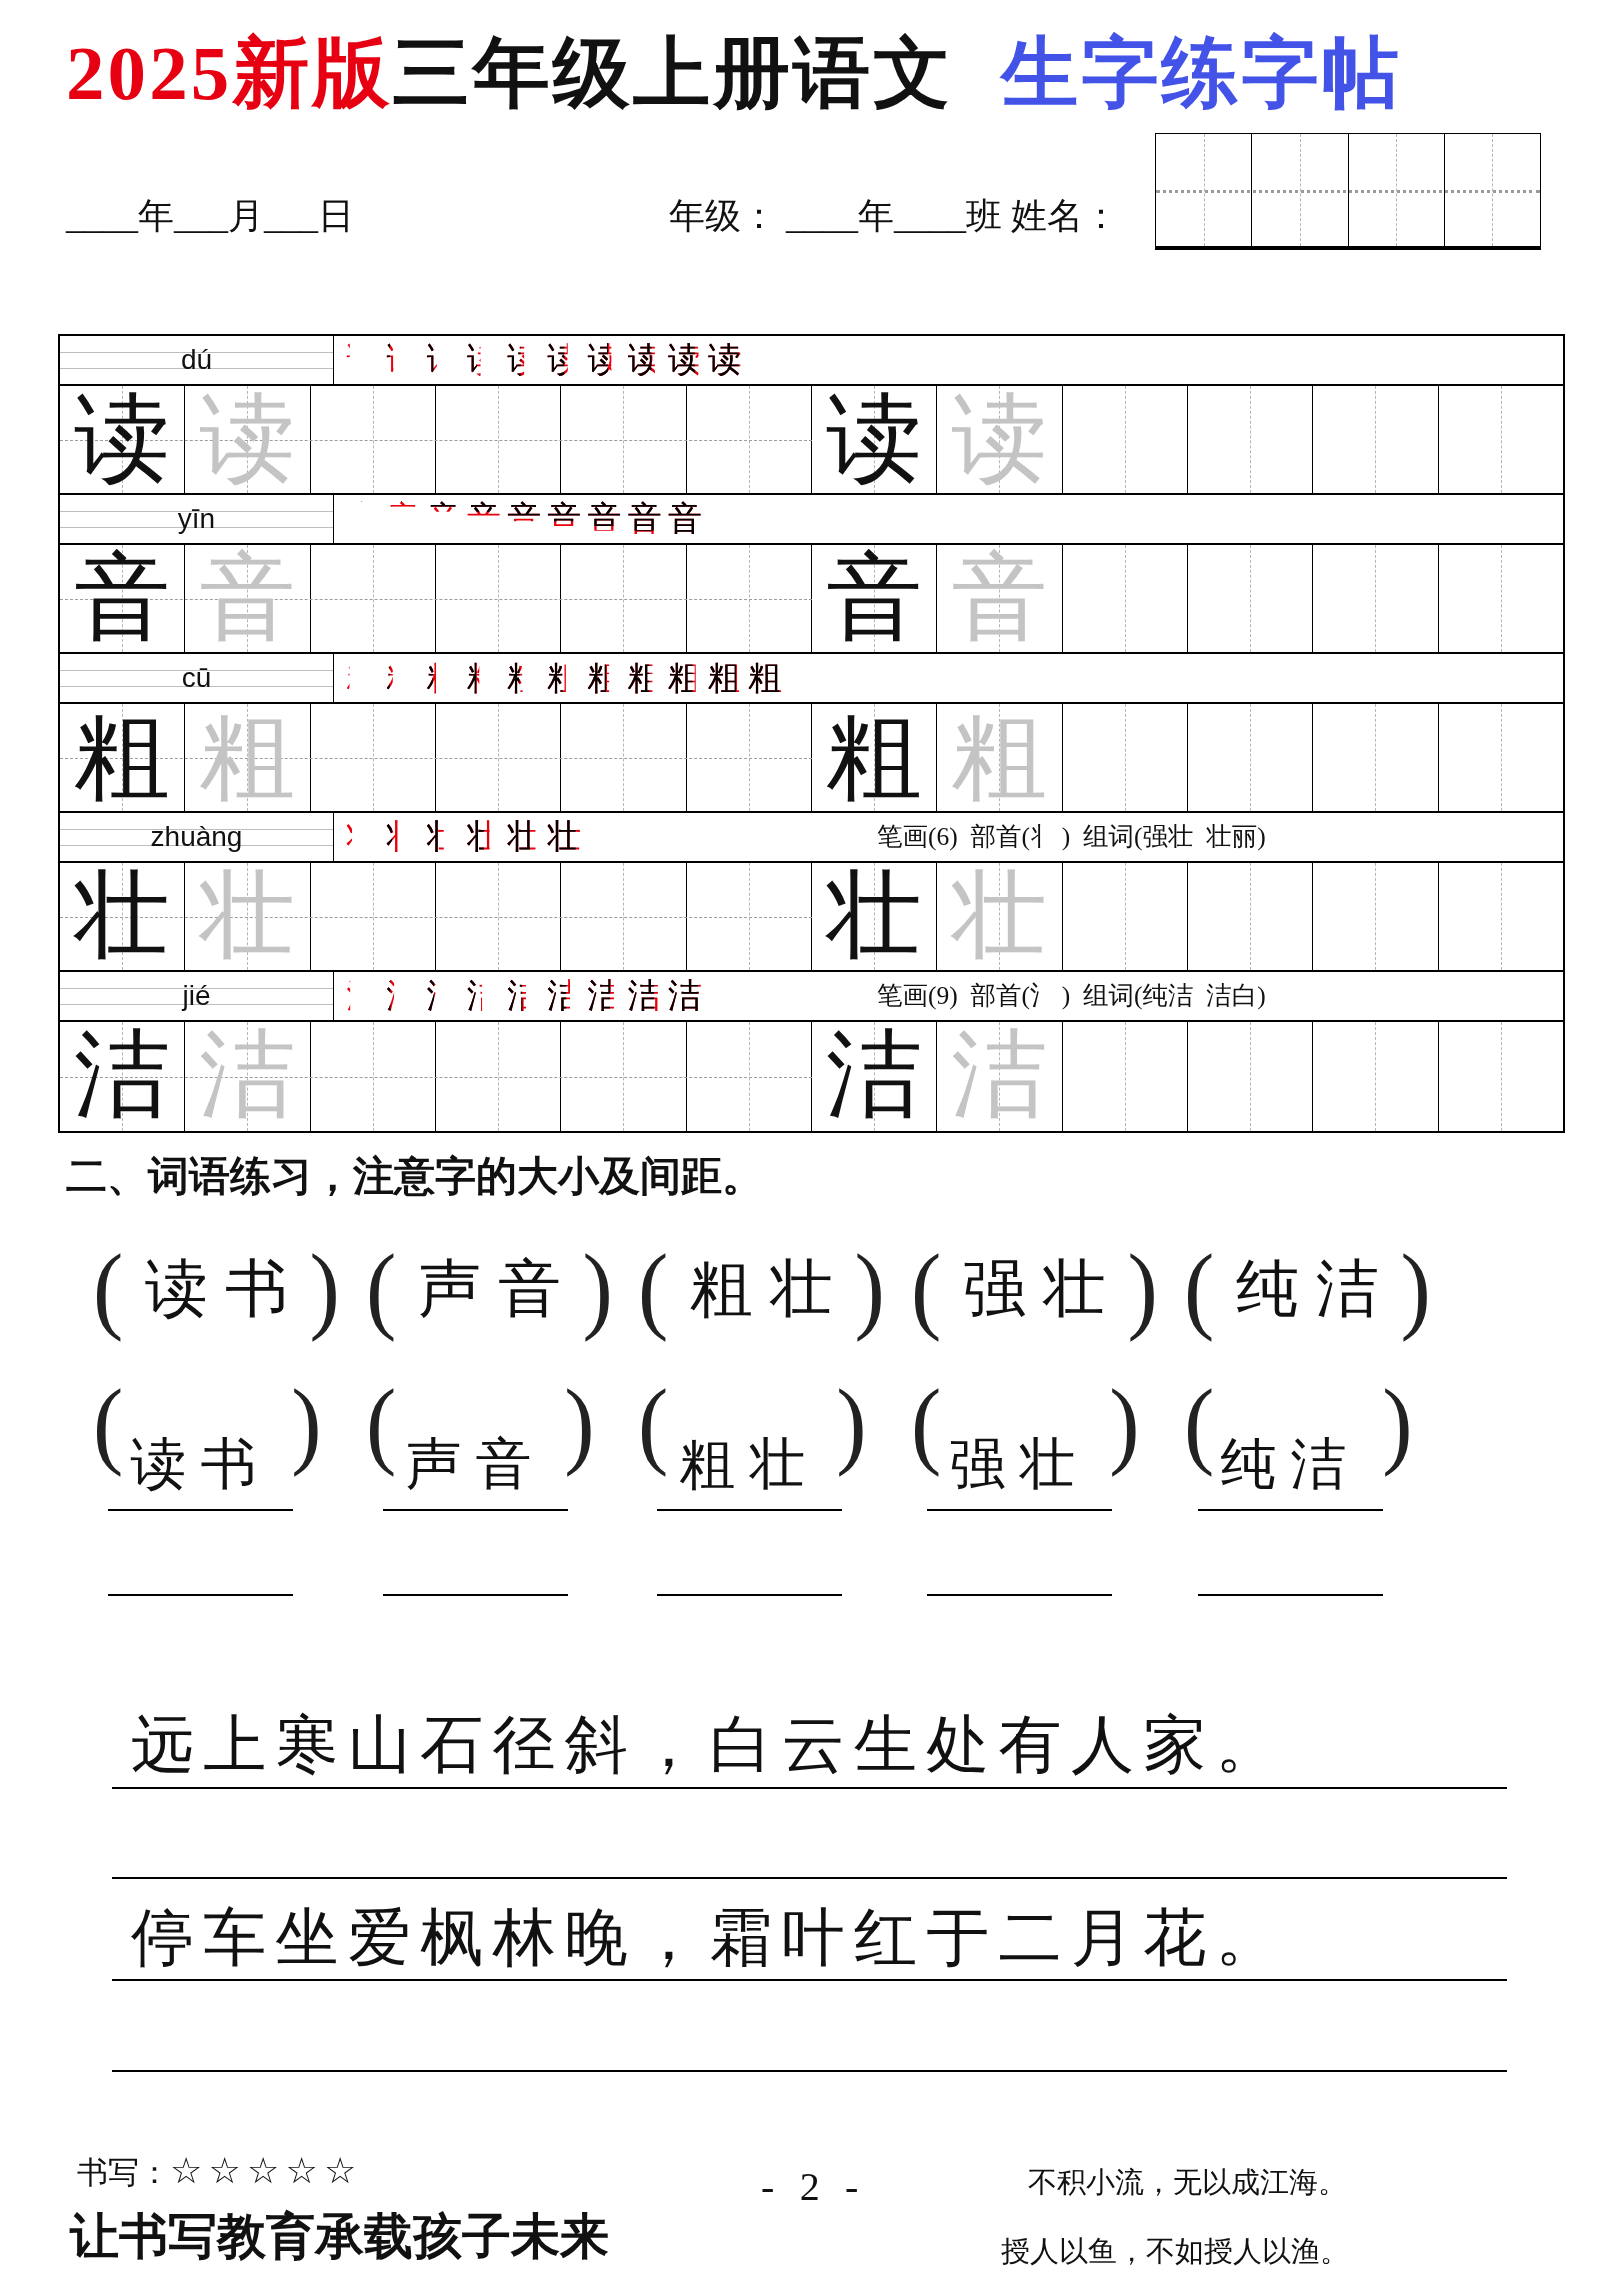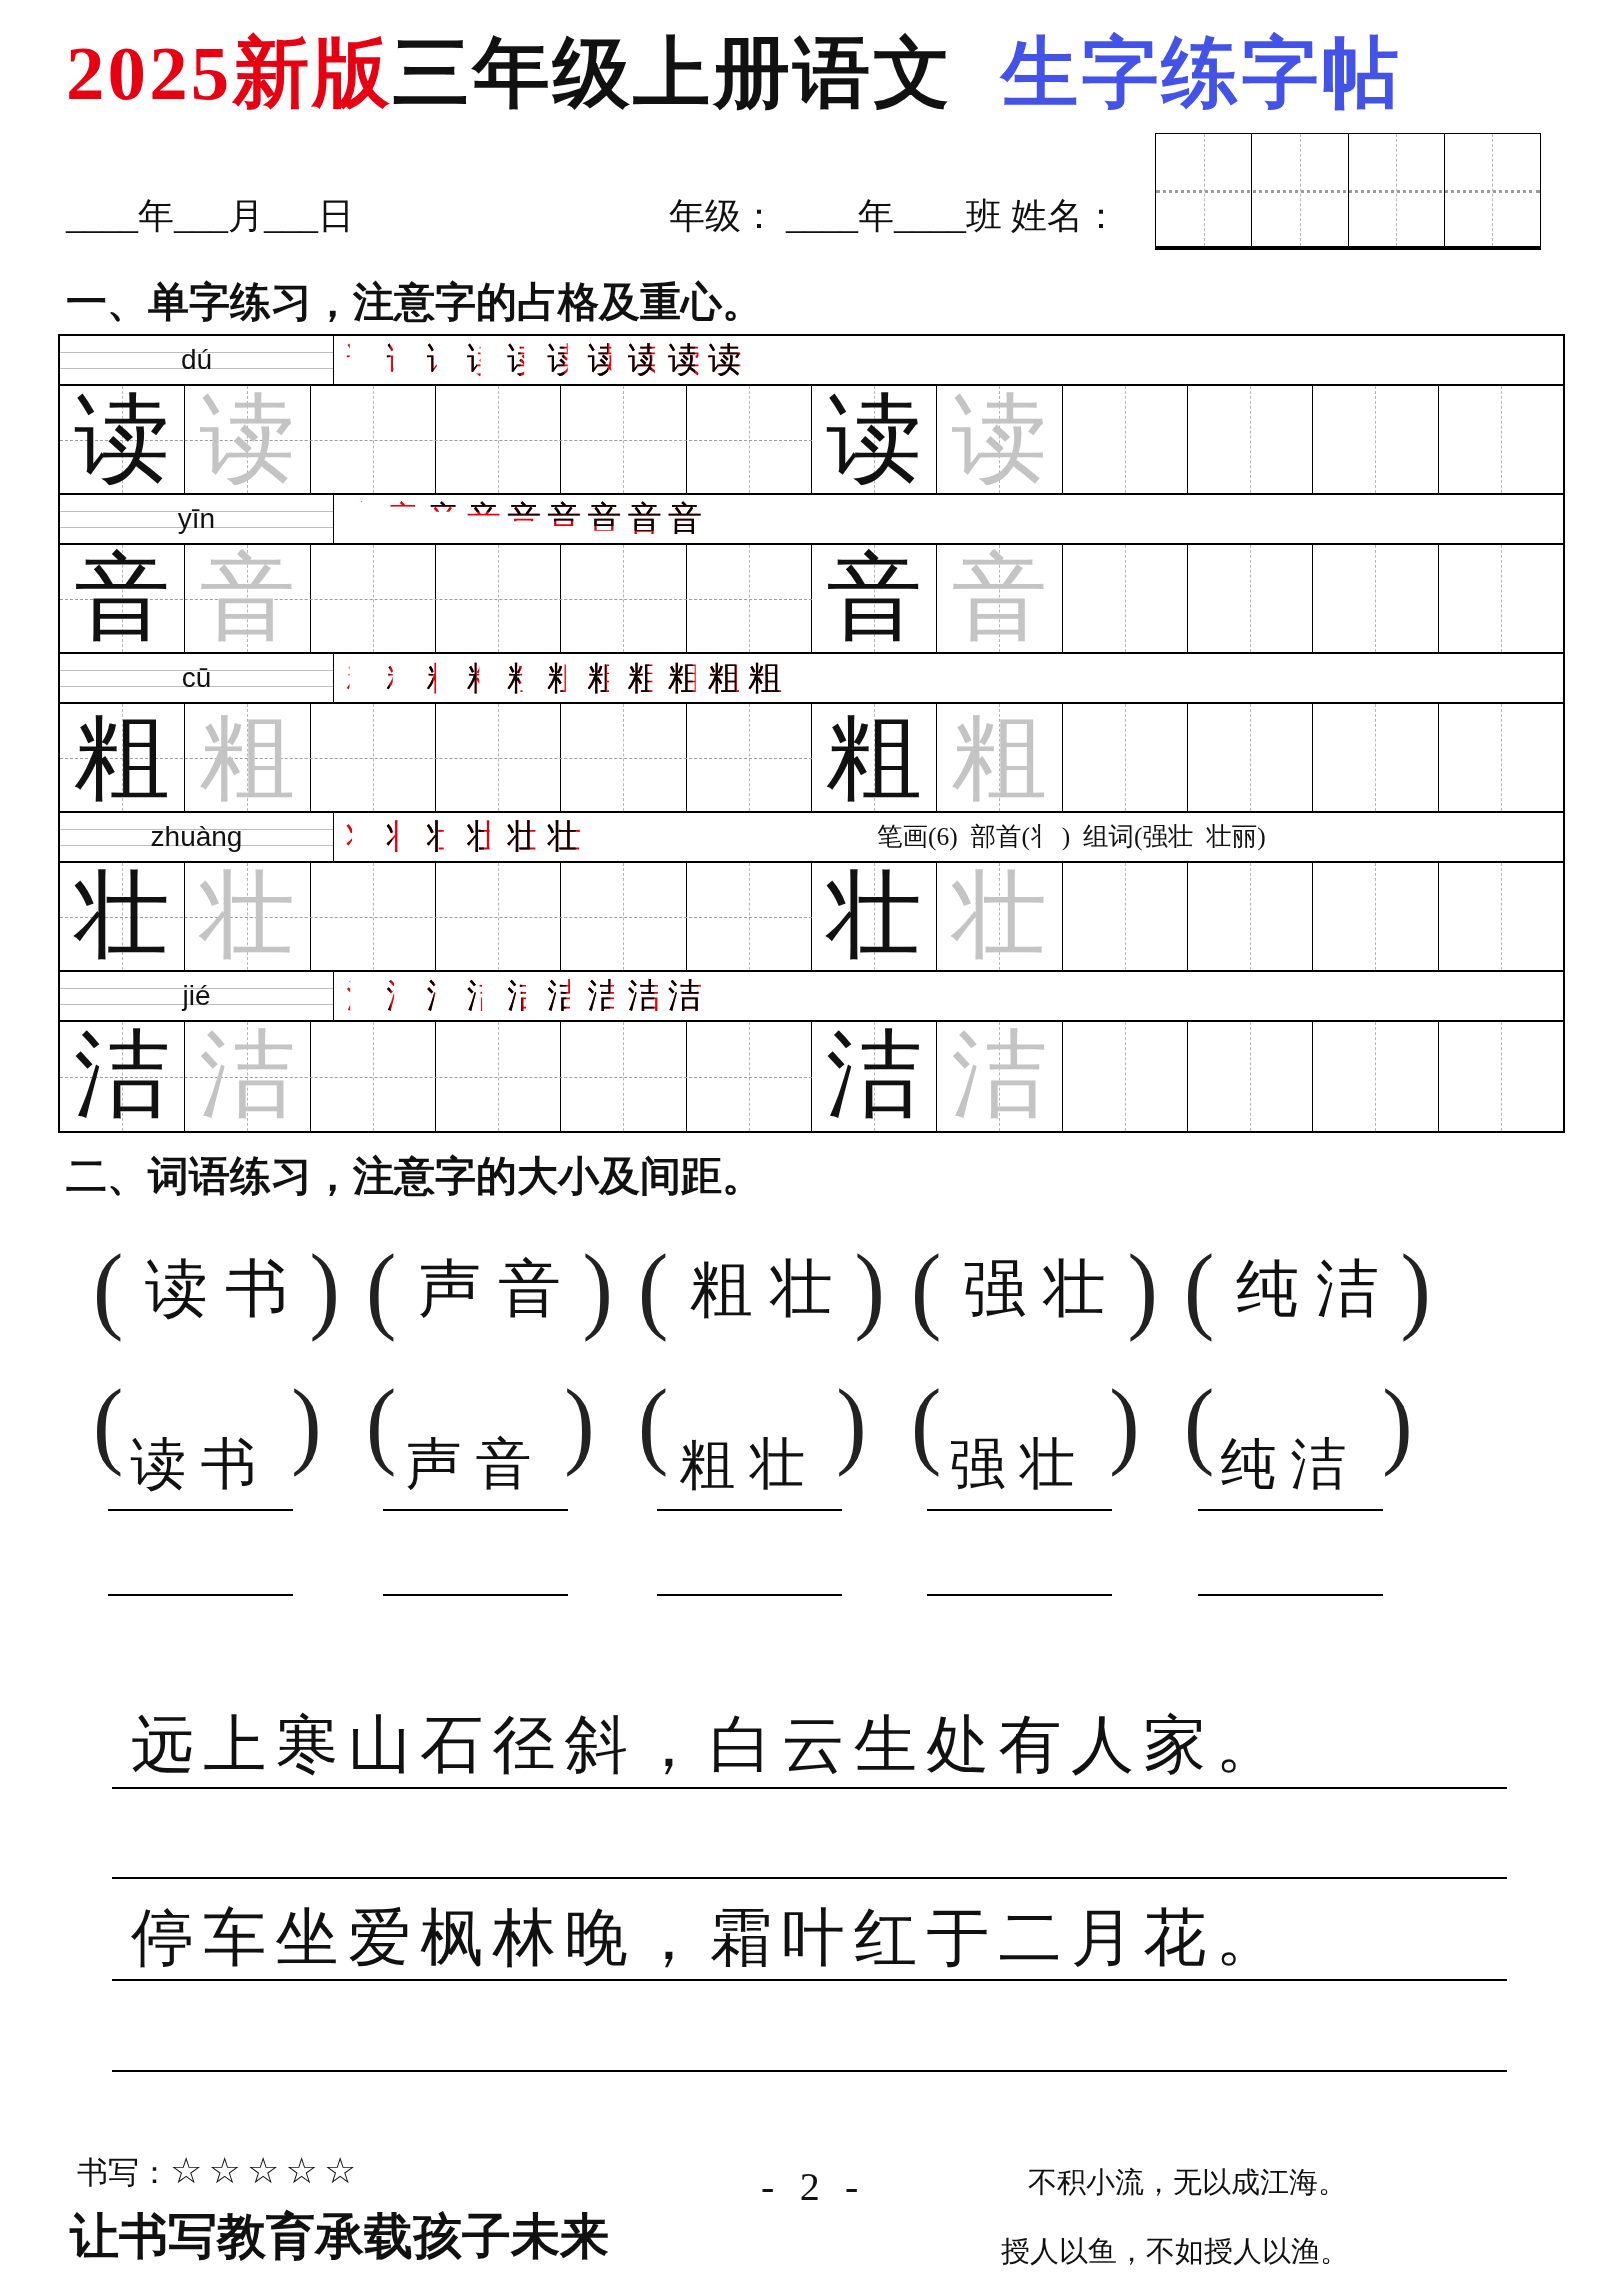--- a/index.html
+++ b/index.html
@@ -142,21 +142,20 @@
       <div class="ncell">
         <div class="vdash"></div>
       </div>
     </div>
 
   <div class="date-line">
     <span class="date-part">____年___月___日</span>
     <span class="class-part">年级： ____年____班 姓名：</span>
   </div>
 
-  <div class="sec-header" id="sec1">一、单字练习，注意字的占格及重心。</div>
 
   <div class="char-table" id="charTable">
       <div class="info-row">
         <div class="pinyin-cell">
           <div class="pline" style="top: 33%;"></div>
           <div class="pline" style="top: 66%;"></div>
           <div class="pinyin-text">dú</div>
         </div>
         <div class="info-rest">
           <div class="stroke-order">
@@ -551,20 +550,21 @@
             </div>
             <div class="step">
               <span style="color: rgb(232, 0, 13); clip-path: inset(0px 11.1111% 0px 0px);">洁</span>
               <span style="color: rgb(0, 0, 0); clip-path: inset(0px 22.2222% 0px 0px);">洁</span>
             </div>
             <div class="step">
               <span style="color: rgb(232, 0, 13); clip-path: inset(0px 0% 0px 0px);">洁</span>
               <span style="color: rgb(0, 0, 0); clip-path: inset(0px 11.1111% 0px 0px);">洁</span>
             </div>
           </div>
+          <div class="info-text">笔画(9)  部首(氵 )  组词(纯洁  洁白)</div>
         </div>
       </div>
       <div class="practice-row">
         <div class="half-dash"></div>
         <div class="pcell">
           <div class="vdash"></div>
           <span class="glyph">洁</span>
         </div>
         <div class="pcell">
           <div class="vdash"></div>

